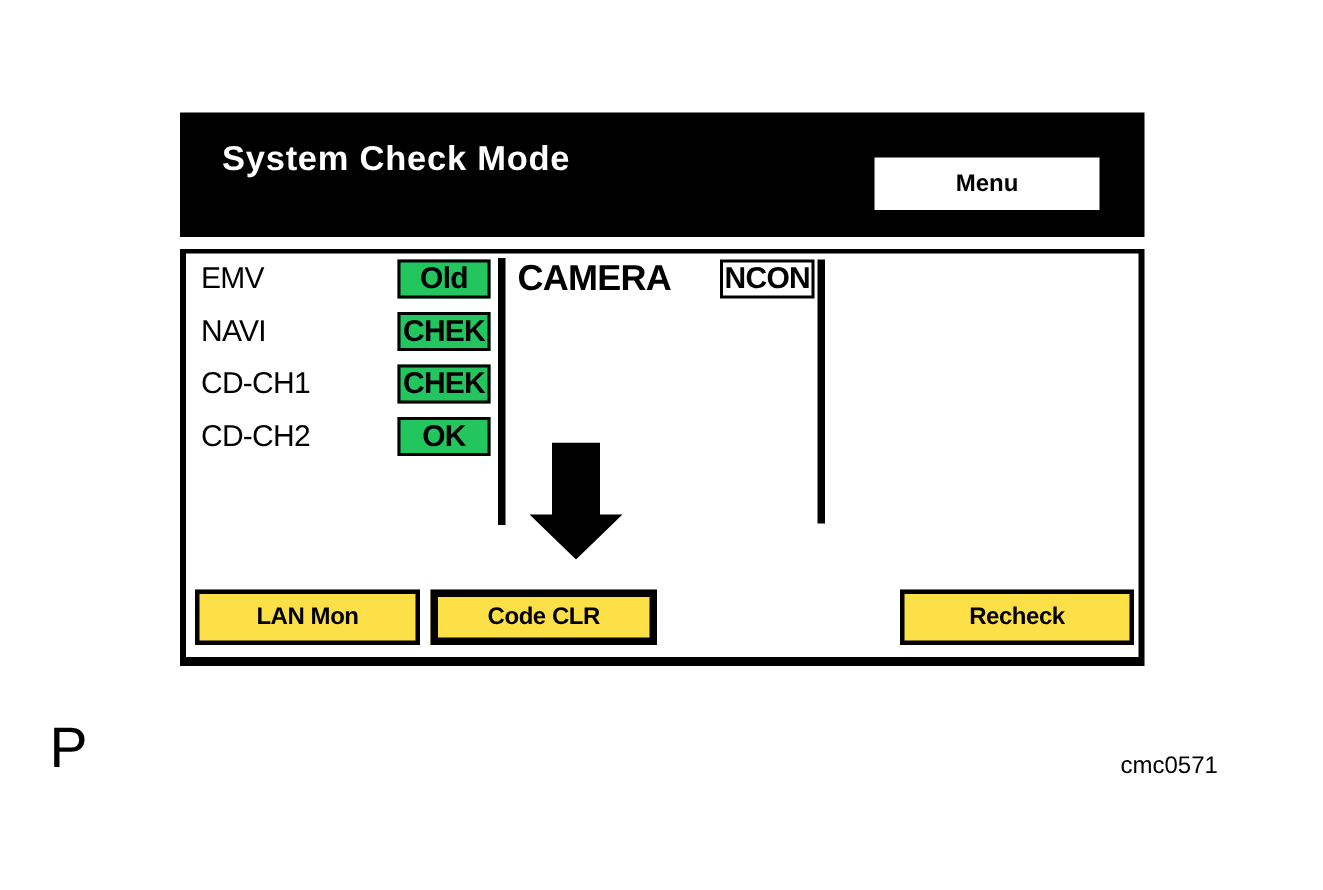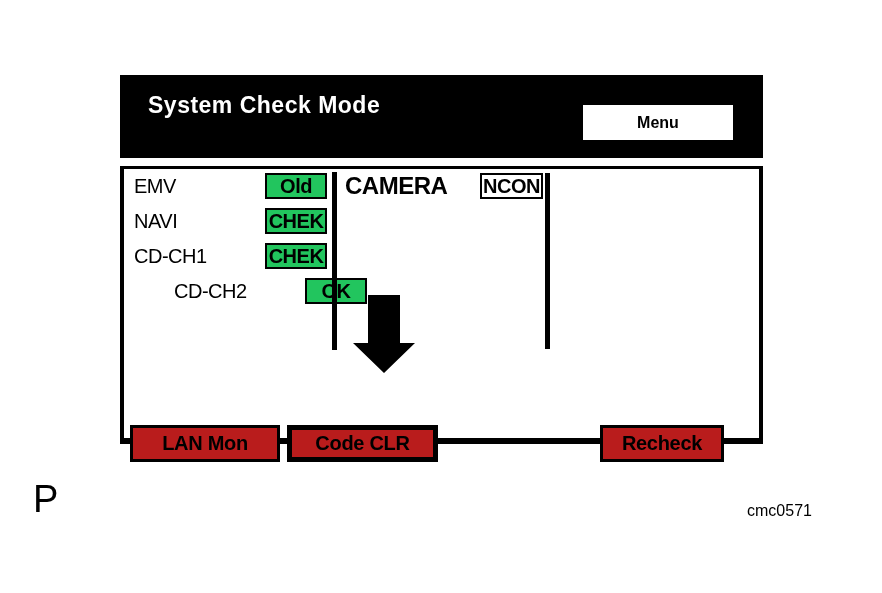--- a/index.html
+++ b/index.html
@@ -48,21 +48,21 @@
   }
   .status-box {
     position: absolute; left: 141px;
     width: 62px; height: 26px;
     border: 2px solid #000000;
     font-size: 20px; font-weight: bold; letter-spacing: -0.5px;
     display: flex; align-items: center; justify-content: center;
     background: #22c55e;
   }
   .row0 { top: 4px; }  .row1 { top: 39px; }
-  .row2 { top: 74px; } .row3 { top: 109px; margin-left: 40px; }
+  .row2 { top: 74px; } .row3 { top: 109px; }
   .vdiv {
     position: absolute; width: 5px; background: #000000;
   }
   .vdiv-left  { left: 208px; top: 3px; height: 178px; }
   .vdiv-right { left: 421px; top: 4px; height: 176px; }
   .camera-label {
     position: absolute; left: 221px; top: 4px;
     font-size: 24px; font-weight: bold; letter-spacing: -0.5px;
     line-height: 26px; white-space: nowrap;
   }
@@ -72,29 +72,29 @@
     border: 2px solid #000000;
     font-size: 20px; font-weight: bold; letter-spacing: -0.5px;
     display: flex; align-items: center; justify-content: center;
   }
   .arrow {
     position: absolute; left: 229px; top: 126px;
     width: 62px; height: 78px;
   }
   .btn {
     position: absolute; top: 224px; height: 37px;
-    border: 3px solid #000000; background: #b91c1c;
-    font-size: 20px; font-weight: bold; letter-spacing: -0.3px;
+    border: 3px solid #000000; background: #fde047;
+    font-size: 16px; font-weight: bold; letter-spacing: -0.3px;
     display: flex; align-items: center; justify-content: center;
-    cursor: pointer; white-space: nowrap; margin-top: 32px;
+    cursor: pointer; white-space: nowrap;
   }
   .btn-0 { left: 6px;   width: 150px; }
   .btn-1 { left: 163px; width: 151px; border-width: 5px; }
   .btn-2 { left: 321px; width: 148px; }
-  .btn-3 { left: 476px; width: 124px; }
+  .btn-3 { left: 476px; width: 156px; }
   .page-letter {
     position: absolute; left: 33px; top: 480px;
     font-size: 38px; font-weight: normal; line-height: 1;
   }
   .figure-code {
     position: absolute; left: 747px; top: 490px;
     font-size: 16px; font-weight: normal; line-height: 1.1; margin-top: 12px;
   }
 </style>
 </head>

